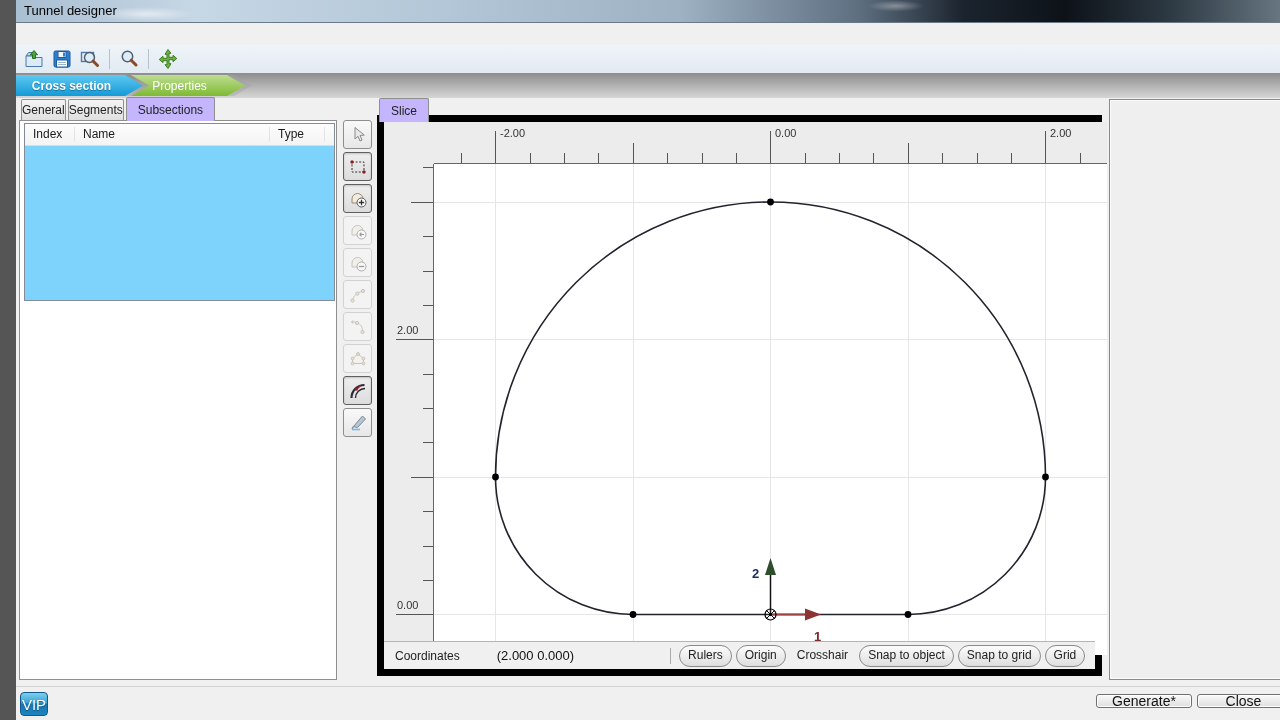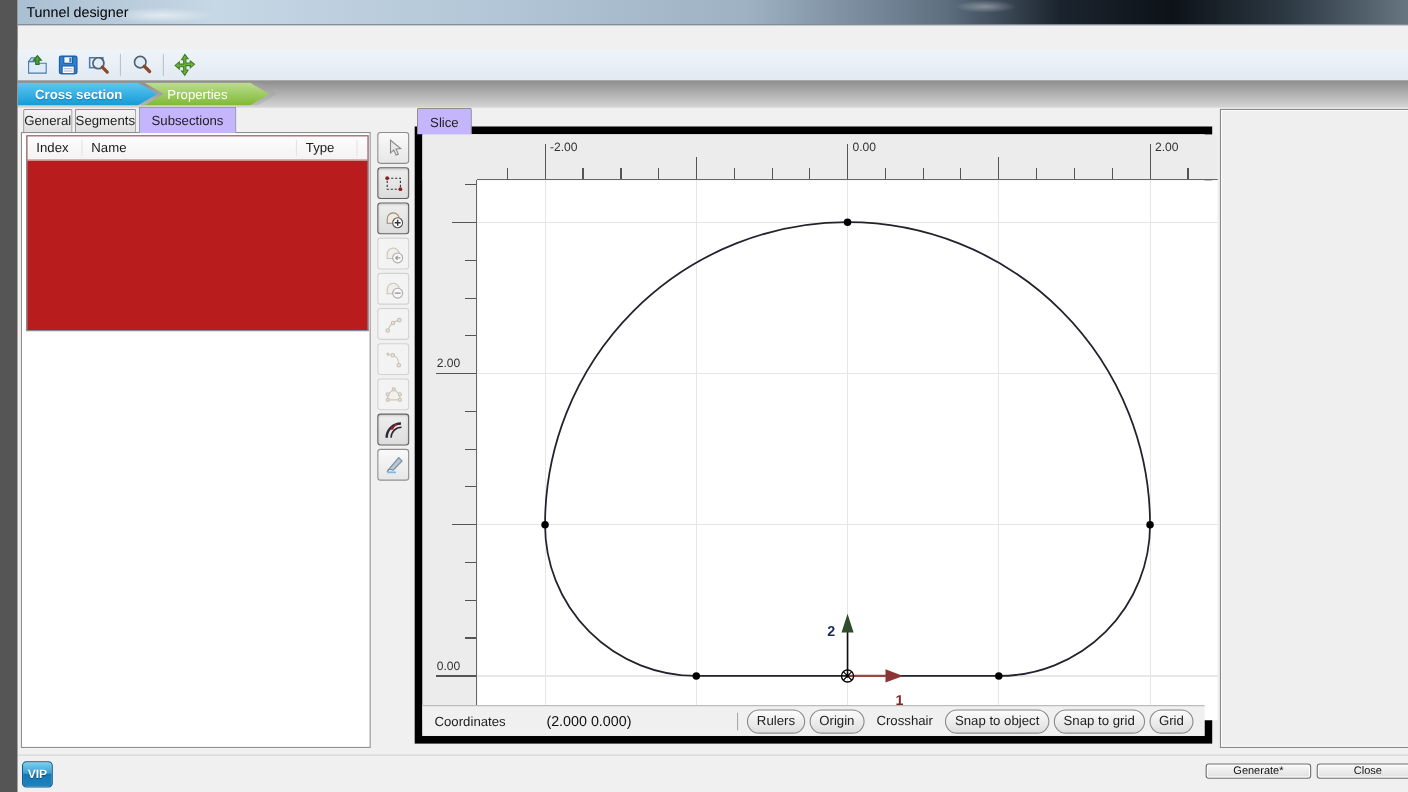--- a/index.html
+++ b/index.html
@@ -44,21 +44,21 @@
   .main{position:absolute;left:0;top:98px;width:1280px;height:588px;background:#f0f0f0;}
 
   
   .left-tabs{position:absolute;left:5px;top:0;height:22px;display:flex;align-items:flex-end;z-index:3;}
   .ltab{padding:3px 0 3px;border:1px solid #8f8f8f;border-bottom:none;border-radius:2px 2px 0 0;
         background:linear-gradient(#f4f4f4,#e0e0e0);margin-right:2px;color:#222;}
   .ltab.active{background:#c4b5fd;padding:5px 11px 4px;margin-bottom:-1px;z-index:4;position:relative;}
 
   .left-box{position:absolute;left:3px;top:22px;width:318px;height:560px;background:#fff;
     border:1px solid #8f8f8f;box-sizing:border-box;z-index:2;}
-  .grid-table{margin:2px 1px 0 4px;height:176px;border:1px solid #828c99;background:#b91c1c;}
+  .grid-table{margin:2px 1px 0 4px;height:176px;border:1px solid #828c99;background:#7dd3fc;}
   .grid-head{display:grid;grid-template-columns:50px 195px 55px 1fr;height:21px;align-items:center;
     background:linear-gradient(#fdfdfd,#f3f3f3);border-bottom:1px solid #dcdcdc;}
   .grid-head>div{padding-left:8px;border-right:1px solid #e3e3e3;height:15px;line-height:15px;color:#1a1a1a;}
   .grid-head>div:last-child{border-right:none;}
 
   
   .tool-col{position:absolute;left:327px;top:22px;width:30px;}
   .tool-btn{width:29px;height:29px;margin-bottom:3px;border-radius:3px;display:flex;align-items:center;
     justify-content:center;box-sizing:border-box;border:1px solid #8e8e8e;
     background:linear-gradient(#f9f9f9,#e7e7e7);}
@@ -83,24 +83,24 @@
 
   
   .right-panel{position:absolute;left:1093px;top:1px;width:184px;height:581px;border:1px solid #8a8a8a;
     background:#efefef;box-shadow:inset 0 0 0 1px #fbfbfb;box-sizing:border-box;}
 
   
   .footer{position:absolute;left:0;top:686px;width:1280px;height:34px;background:#f0f0f0;
     border-top:1px solid #d2d2d2;}
   .vip{position:absolute;left:4px;top:5px;width:28px;height:24px;border-radius:4px;
     background:linear-gradient(#7fd0ec 0%,#3aa0d4 45%,#1478b4 50%,#1d84c0 100%);
-    border:1px solid #0e5a8e;color:#fff;font-weight:bold;font-size:11px;display:flex;align-items:center;
+    border:1px solid #0e5a8e;color:#fff;font-weight:normal;font-size:15px;display:flex;align-items:center;
     justify-content:center;box-sizing:border-box;text-shadow:0 1px 1px rgba(0,40,70,.6);}
   .btn{position:absolute;top:7px;height:14px;border:1px solid #707070;border-radius:3px;
-    background:linear-gradient(#f9f9f9,#dfdfdf);font-size:10px;color:#111;display:flex;align-items:center;
+    background:linear-gradient(#f9f9f9,#dfdfdf);font-size:14px;color:#111;display:flex;align-items:center;
     justify-content:center;box-sizing:border-box;box-shadow:inset 0 0 0 1px #fff;}
   .btn-generate{right:104px;width:96px;}
   .btn-close{right:6px;width:93px;}
 </style>
 </head>
 <body>
 
 <div class="app">
 
   <div class="titlebar">

